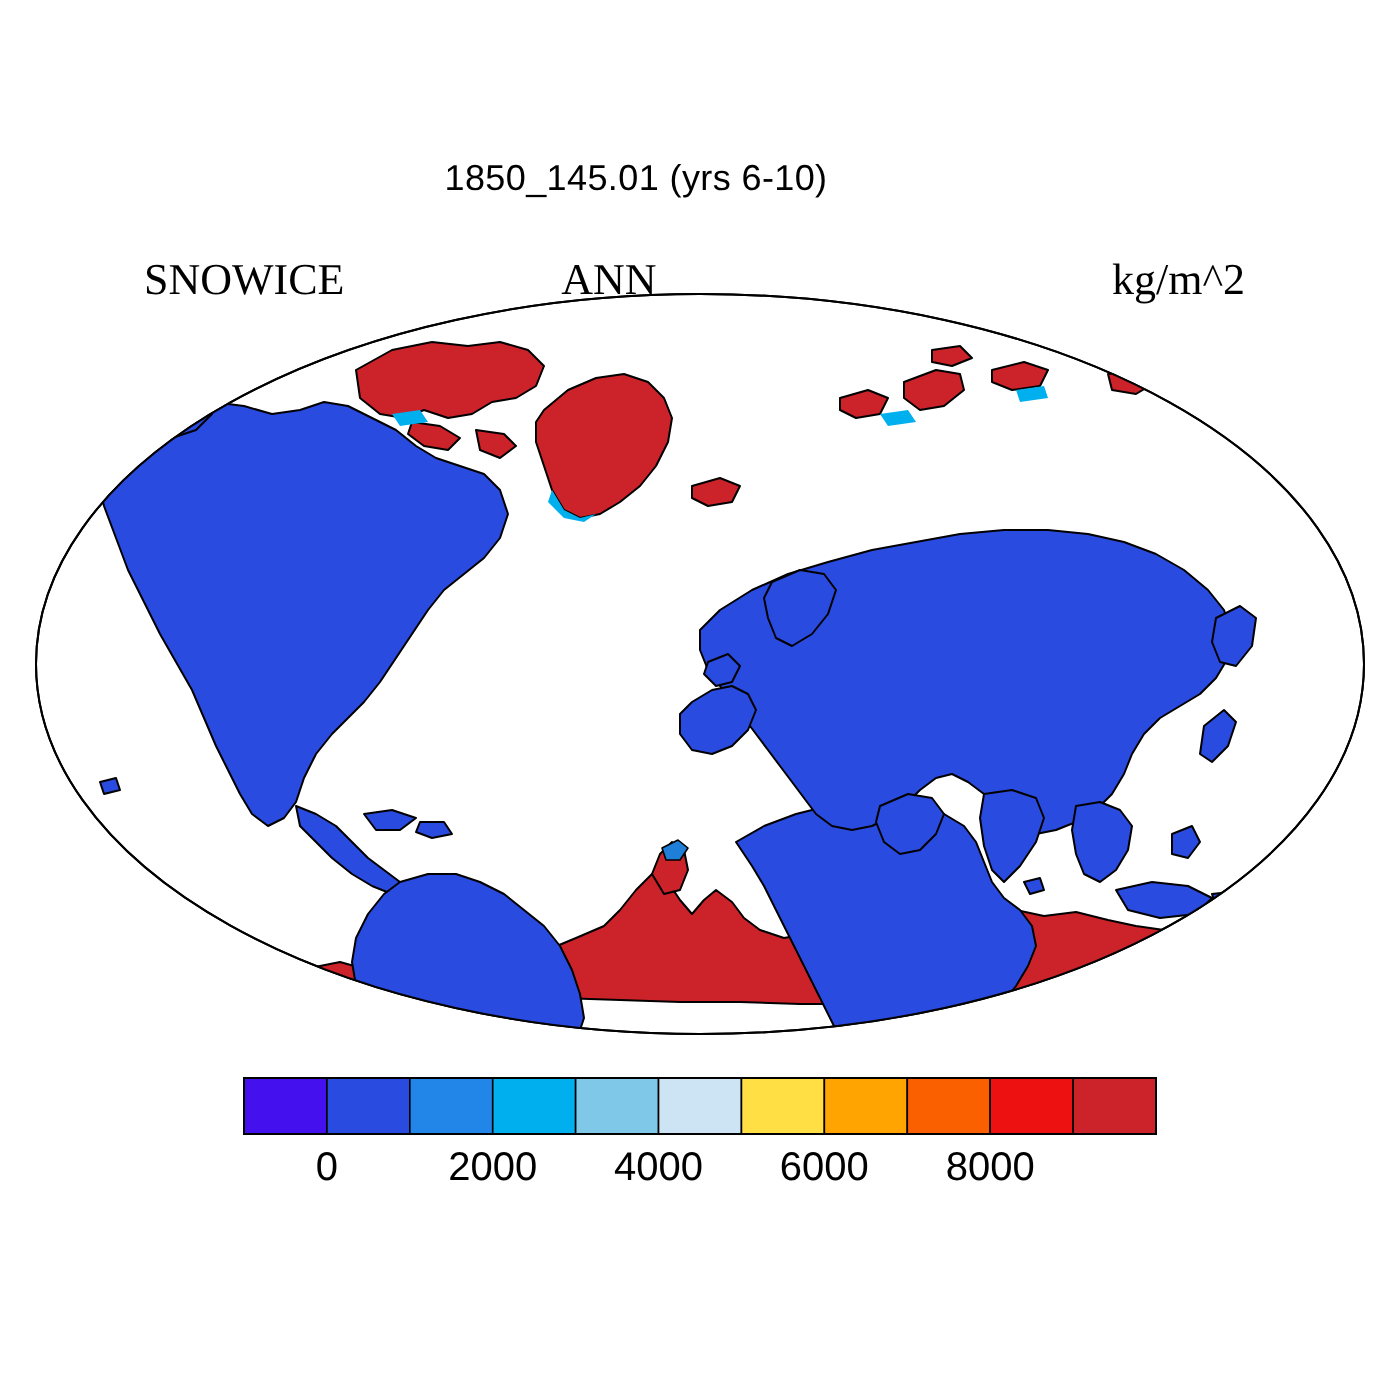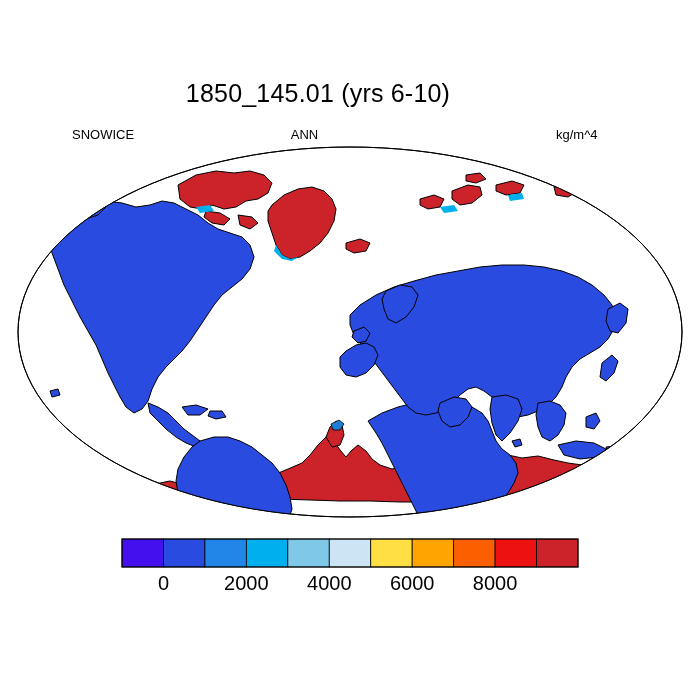--- a/index.html
+++ b/index.html
@@ -25,30 +25,31 @@
     height: 700px;
     background: #ffffff;
   }
 
   .plot-title {
     position: absolute;
     left: 0;
     top: 79px;
     width: 636px;
     text-align: center;
-    font-size: 25px;
+    font-size: 18px;
     letter-spacing: 0.2px;
     white-space: nowrap;
   }
 
   .sublabel {
     position: absolute;
     top: 127px;
-    font-size: 13px;
+    font-size: 22px;
     white-space: nowrap;
+    font-family: Liberation Serif, serif;
   }
   .sublabel.left   { left: 72px; }
   .sublabel.center { left: 0; width: 609px; text-align: center; }
   .sublabel.right  { left: 556px; }
 
   #map-area {
     position: absolute;
     left: 10px;
     top: 145px;
     width: 680px;
@@ -67,21 +68,21 @@
 </style>
 </head>
 <body>
 
 <div id="plot-root">
 
   <div class="plot-title">1850_145.01 (yrs 6-10)</div>
 
   <div class="sublabel left">SNOWICE</div>
   <div class="sublabel center">ANN</div>
-  <div class="sublabel right">kg/m^4</div>
+  <div class="sublabel right">kg/m^2</div>
 
   <div id="map-area">
     <svg id="map-svg" width="680" height="375" viewBox="0 0 680 375">
       <defs>
         <clipPath id="globeClip">
           <ellipse cx="340" cy="187" rx="332" ry="185"></ellipse>
         </clipPath>
       </defs>
 
       <ellipse cx="340" cy="187" rx="332" ry="185" fill="#ffffff" stroke="#000000" stroke-width="1"></ellipse>

